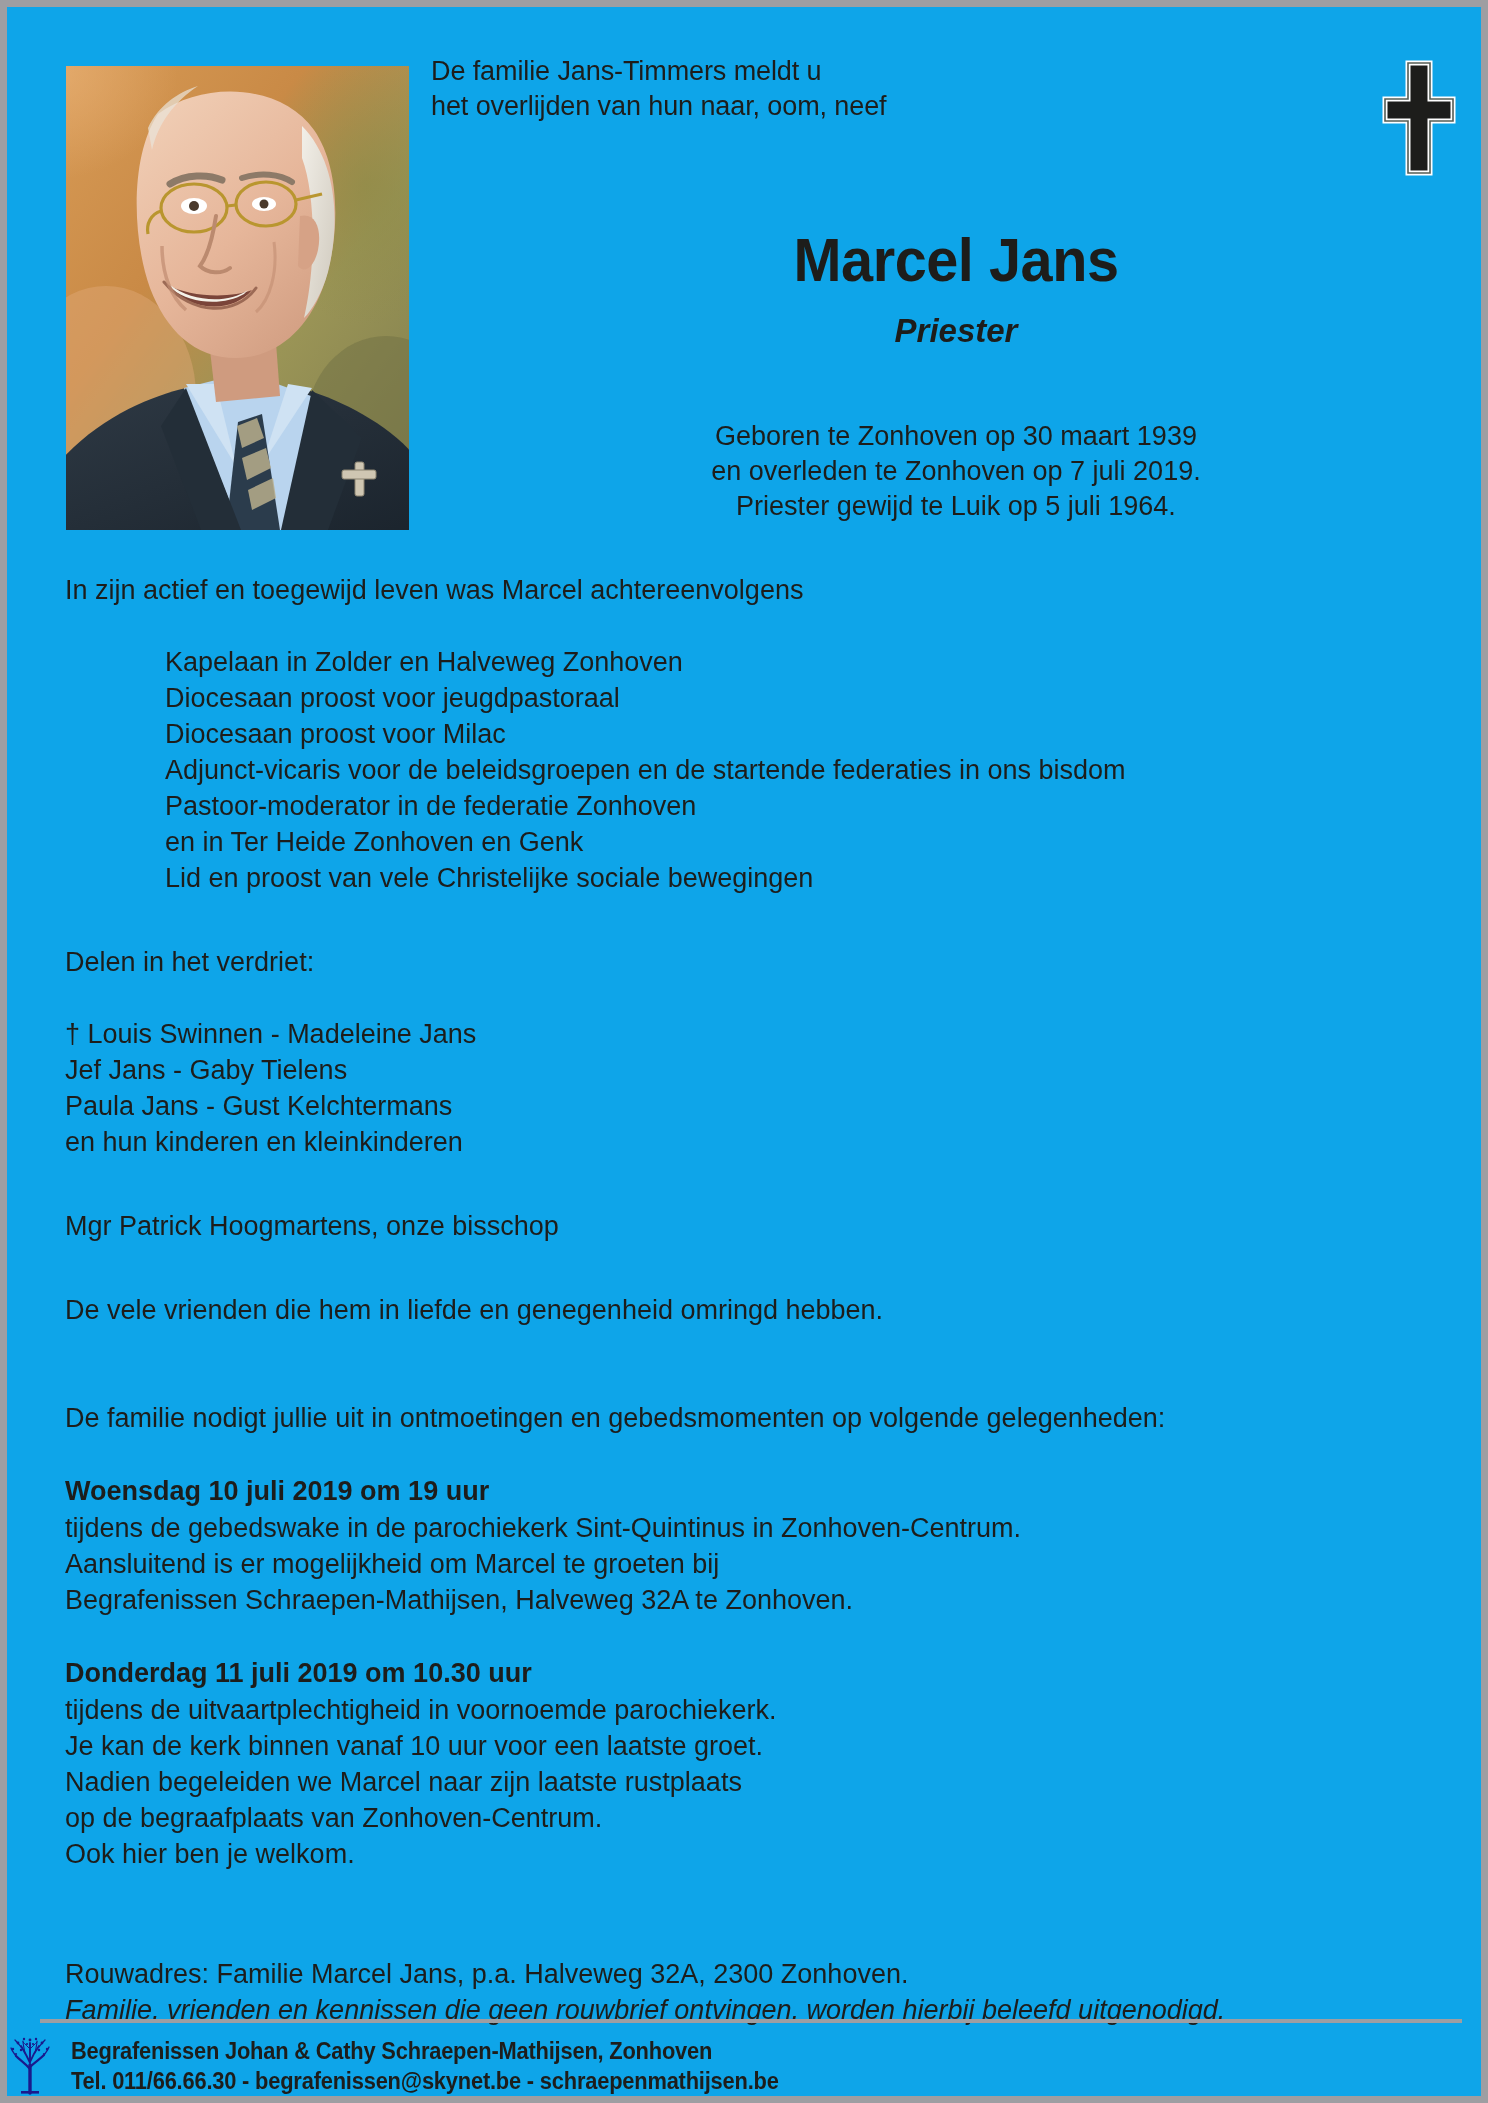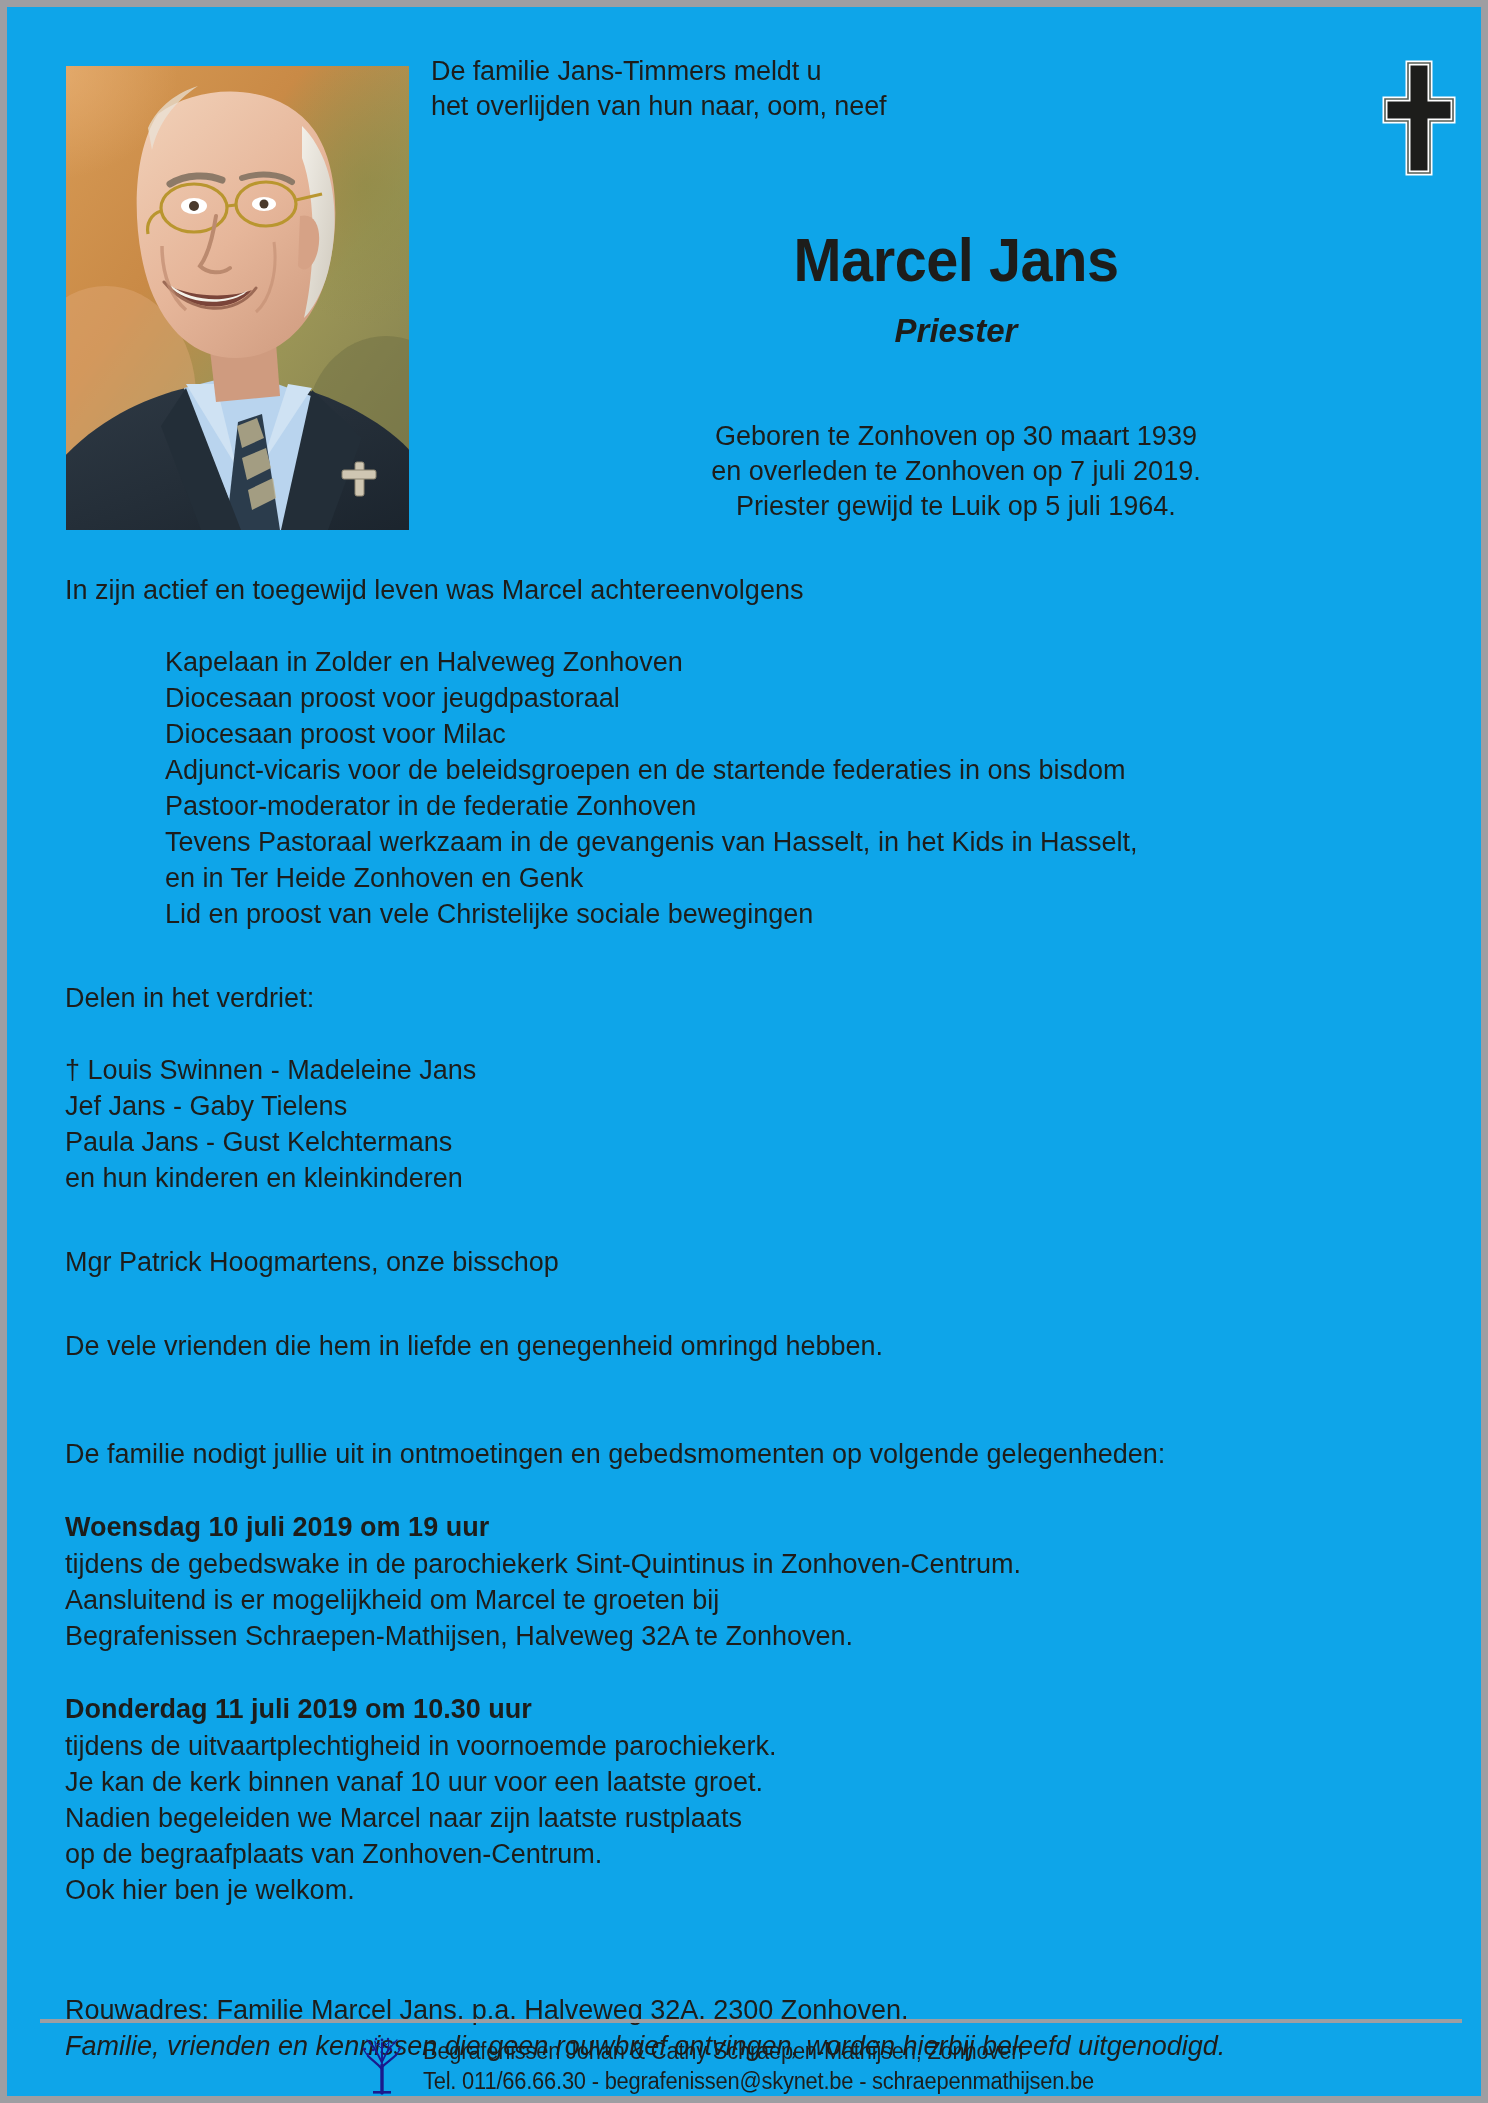--- a/index.html
+++ b/index.html
@@ -149,21 +149,22 @@
   }
 
   .footer {
     position: absolute;
     left: 0;
     top: 2022px;
     width: 100%;
     height: 74px;
     display: flex;
     align-items: center;
-    justify-content: center;
+    justify-content: flex-start;
+    font-weight: bold;
   }
   .footer-inner {
     display: flex;
     align-items: center;
     gap: 18px;
   }
   .tree-logo { width: 46px; height: 62px; flex: none; }
   .tree-logo svg { display: block; width: 100%; height: 100%; }
   .footer-text {
     font-size: 23px;
@@ -307,21 +308,20 @@
     <p class="para">In zijn actief en toegewijd leven was Marcel achtereenvolgens</p>
 
     <div class="spacer-md"></div>
 
     <ul class="roles-list">
       <li>Kapelaan in Zolder en Halveweg Zonhoven</li>
       <li>Diocesaan proost voor jeugdpastoraal</li>
       <li>Diocesaan proost voor Milac</li>
       <li>Adjunct-vicaris voor de beleidsgroepen en de startende federaties in ons bisdom</li>
       <li>Pastoor-moderator in de federatie Zonhoven</li>
-      <li>Tevens Pastoraal werkzaam in de gevangenis van Hasselt, in het Kids in Hasselt,</li>
       <li>en in Ter Heide Zonhoven en Genk</li>
       <li>Lid en proost van vele Christelijke sociale bewegingen</li>
     </ul>
 
     <div class="spacer-lg"></div>
 
     <p class="para">Delen in het verdriet:</p>
 
     <div class="spacer-md"></div>
 

